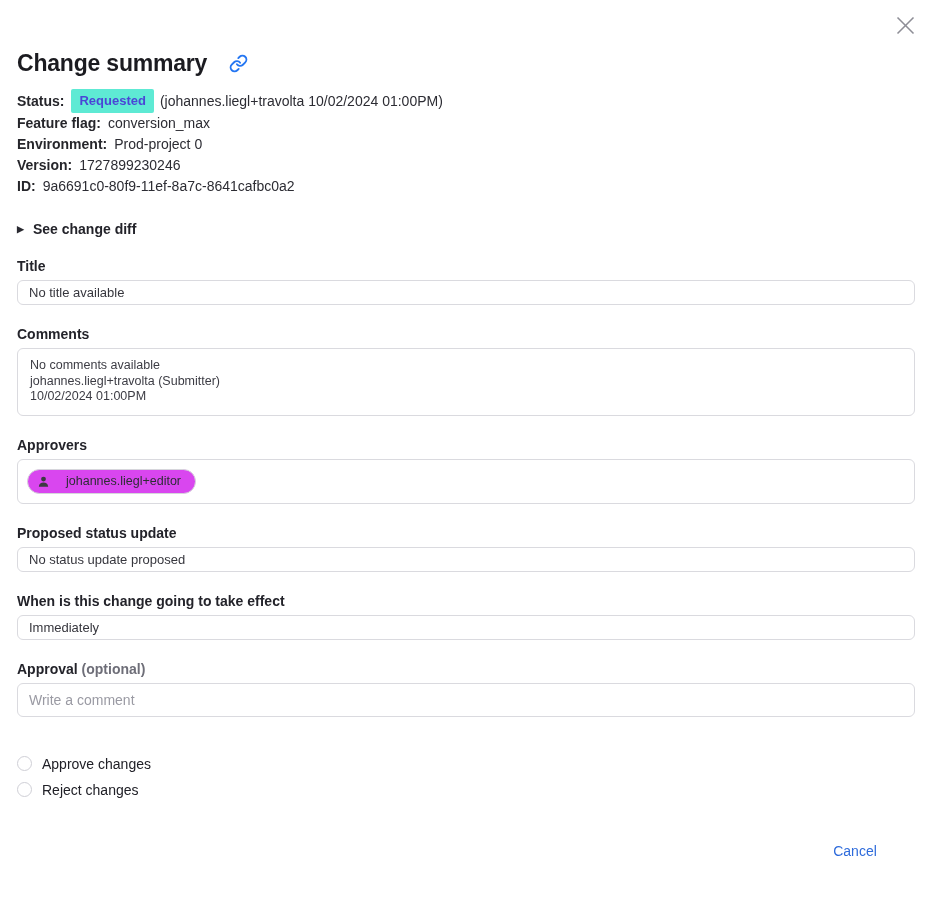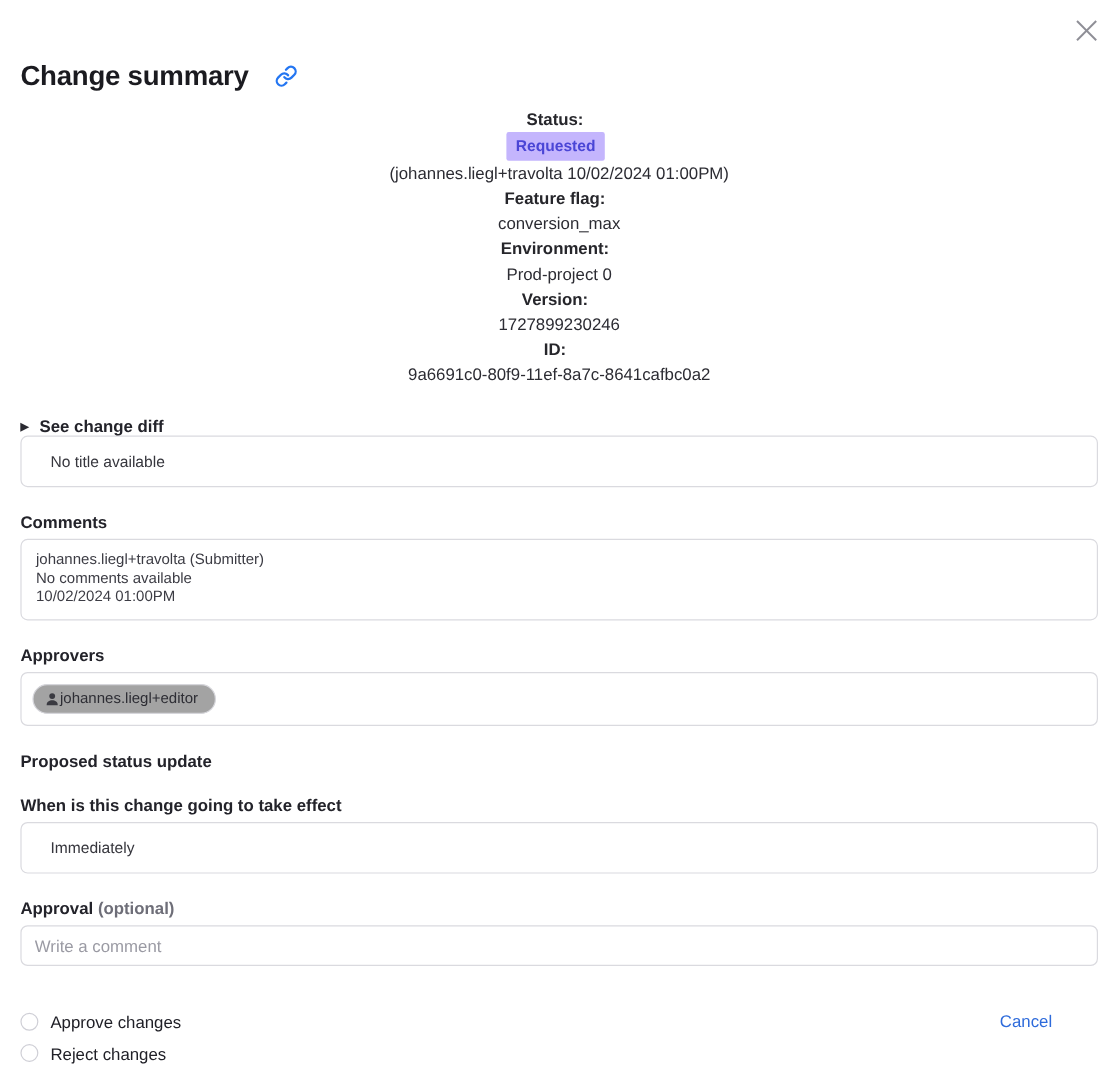--- a/index.html
+++ b/index.html
@@ -23,25 +23,25 @@
     margin-top: 50px;
     font-size: 23px;
     font-weight: 700;
     letter-spacing: -0.2px;
     color: #1b1b20;
     display: flex; align-items: center; gap: 22px;
   }
   .link-icon-btn { background: none; border: none; cursor: pointer; display: inline-flex; padding: 0; }
 
   .meta { margin-top: 12px; font-size: 14px; }
-  .meta-row { line-height: 21px; display: flex; align-items: center; white-space: pre; flex-direction: column; }
+  .meta-row { line-height: 21px; display: flex; align-items: center; white-space: pre; }
   .meta-label { font-weight: 700; color: #26262b; margin-right: 7px; }
   .status-badge {
     display: inline-block;
-    background: #c4b5fd;
+    background: #5eead4;
     color: #4a45d6;
     font-weight: 700;
     font-size: 13px;
     padding: 1px 8px 2px;
     border-radius: 2px;
     margin-right: 6px;
   }
   .meta-value { color: #2c2c33; }
 
   .diff-toggle {
@@ -61,27 +61,27 @@
   .field-label .optional { font-weight: 700; color: #6e6e78; }
 
   .value-box {
     width: 898px;
     border: 1px solid #dadadf;
     border-radius: 6px;
     background: #fff;
     font-size: 13px;
     color: #36363d;
   }
-  .single { height: 43px; display: flex; align-items: center; padding: 0 24px; }
+  .single { height: 25px; display: flex; align-items: center; padding: 0 11px; }
   .multi { padding: 9px 12px 10px; font-size: 12.5px; line-height: 15.5px; color: #3c3c44; }
 
   .chip-box { min-height: 44px; display: flex; align-items: center; padding: 9px; }
   .chip {
-    display: inline-flex; align-items: center; gap: 0;
-    background: #a3a3a3;
+    display: inline-flex; align-items: center; gap: 16px;
+    background: #d946ef;
     border: 1px solid #d6d6db;
     border-radius: 13px;
     height: 25px;
     padding: 0 14px 0 9px;
     font-size: 12.5px; color: #2d2d34;
   }
 
   input.comment-input {
     width: 898px; height: 34px;
     border: 1px solid #dadadf;
@@ -174,45 +174,49 @@
       <span class="meta-label">ID:</span>
       <span class="meta-value">9a6691c0-80f9-11ef-8a7c-8641cafbc0a2</span>
     </div>
   </div>
 
   <button class="diff-toggle">
     <span class="tri">▶</span>
     <span>See change diff</span>
   </button>
 
+  <div class="field-label">Title</div>
   <div class="value-box single">
     <span>No title available</span>
   </div>
 
   <div class="field-label">Comments</div>
   <div class="value-box multi">
+    <div>No comments available</div>
     <div>johannes.liegl+travolta (Submitter)</div>
-    <div>No comments available</div>
     <div>10/02/2024 01:00PM</div>
   </div>
 
   <div class="field-label">Approvers</div>
   <div class="value-box chip-box">
     <span class="chip">
       <span style="display:inline-flex;">
         <svg width="13" height="13" viewBox="0 0 24 24" fill="#3a3a41">
           <circle cx="12" cy="7.5" r="4.5"></circle>
           <path d="M3.5 21c0-4.5 4-7 8.5-7s8.5 2.5 8.5 7v.5h-17z"></path>
         </svg>
       </span>
       <span>johannes.liegl+editor</span>
     </span>
   </div>
 
   <div class="field-label">Proposed status update</div>
+  <div class="value-box single">
+    <span>No status update proposed</span>
+  </div>
 
   <div class="field-label">When is this change going to take effect</div>
   <div class="value-box single">
     <span>Immediately</span>
   </div>
 
   <div class="field-label">
     <span>Approval</span>
     <span class="optional">(optional)</span>
   </div>

